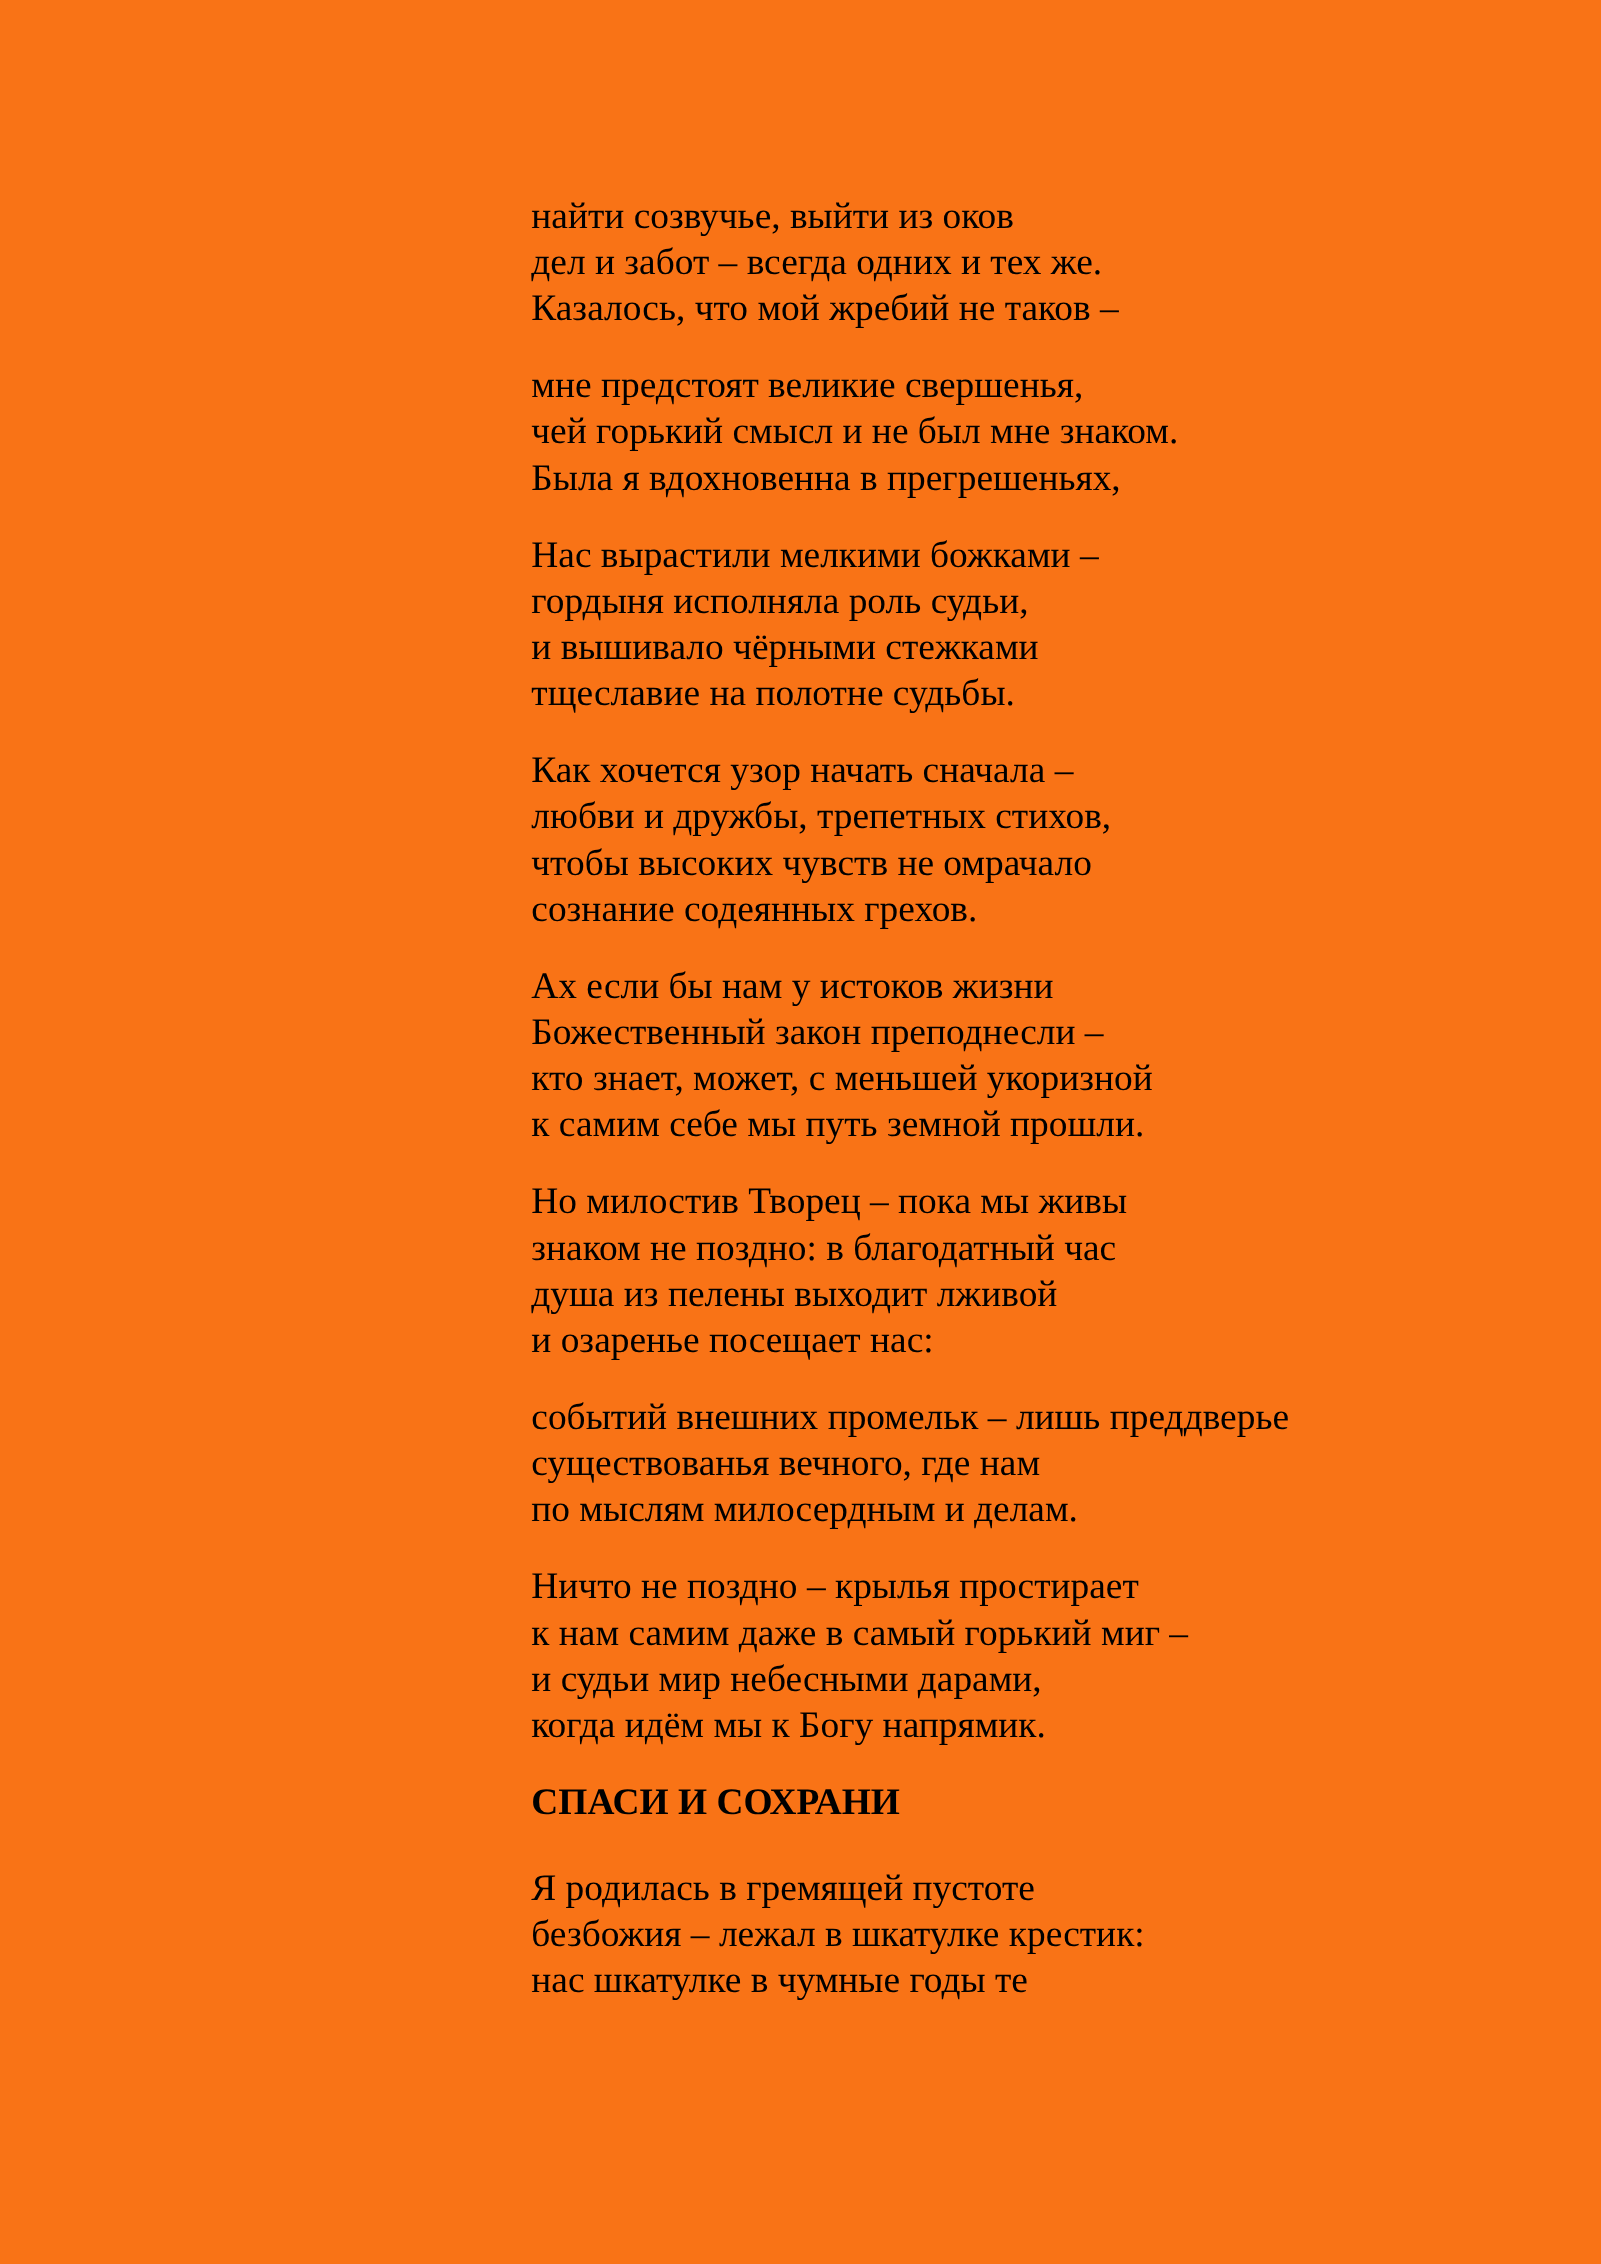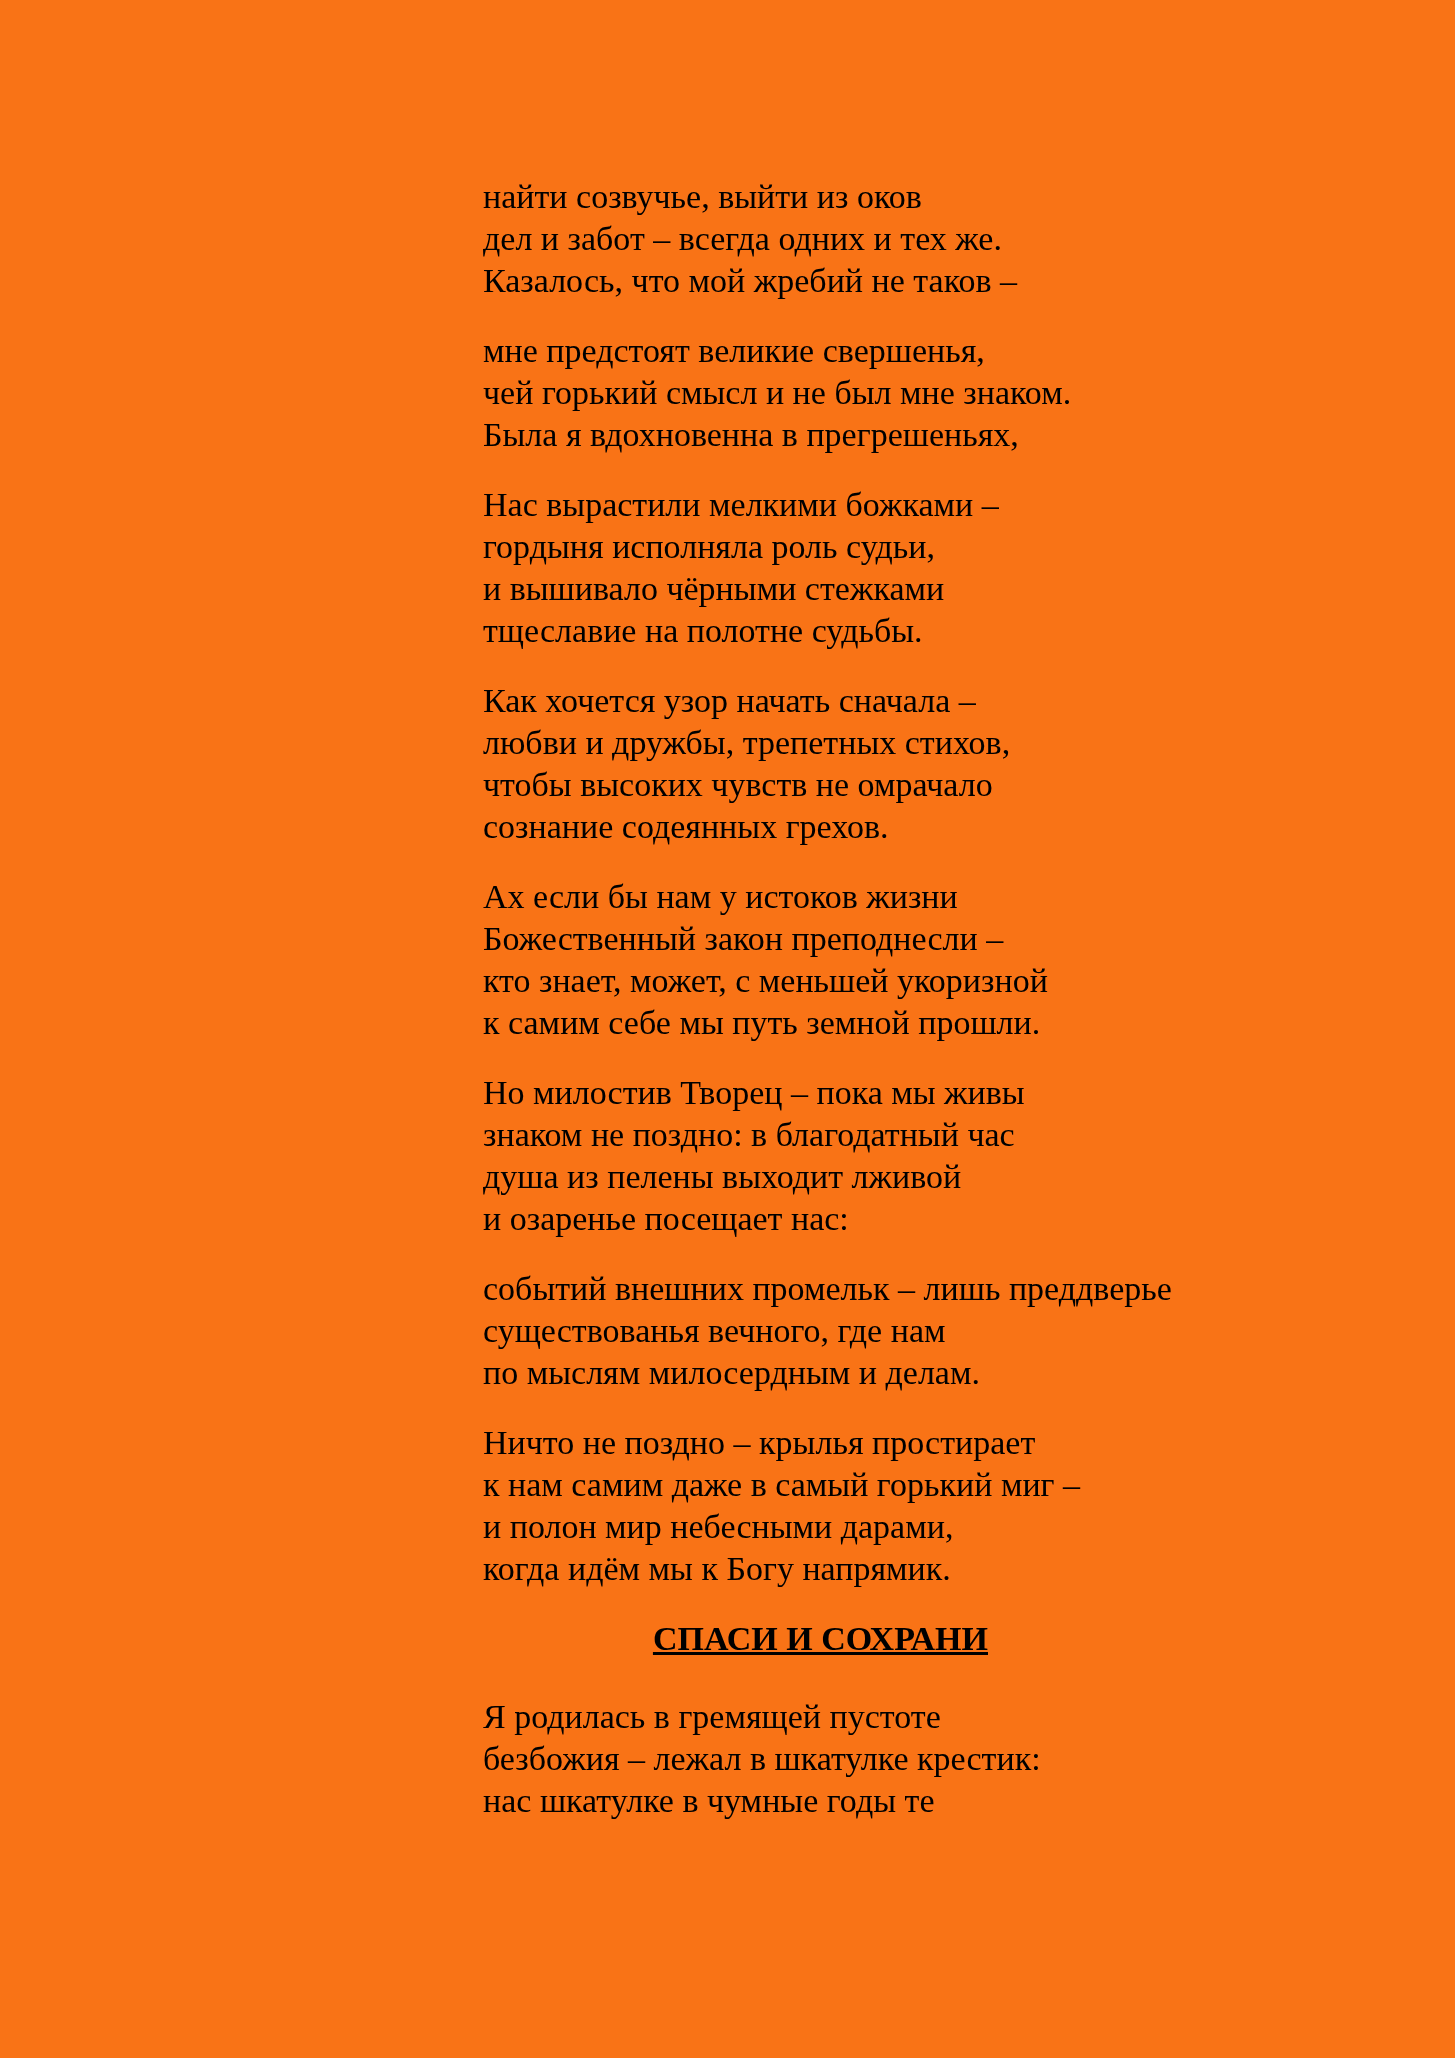--- a/index.html
+++ b/index.html
@@ -32,23 +32,22 @@
   .poem-line {
     display: block;
   }
   .section-title {
     display: block;
     width: 505px;
     margin: 28px 0 36px 0;
     font-size: 34px;
     line-height: 42px;
     font-weight: bold;
-    text-align: right;
+    text-align: left;
     white-space: nowrap;
-    text-decoration: underline;
   }
 </style>
 </head>
 <body>
 
 <div class="page">
   <div class="text-column">
 
     <p class="stanza">
       <span class="poem-line">найти созвучье, выйти из оков</span>
@@ -92,21 +91,21 @@
 
     <p class="stanza">
       <span class="poem-line">событий внешних промельк – лишь преддверье</span>
       <span class="poem-line">существованья вечного, где нам</span>
       <span class="poem-line">по мыслям милосердным и делам.</span>
     </p>
 
     <p class="stanza">
       <span class="poem-line">Ничто не поздно – крылья простирает</span>
       <span class="poem-line">к нам самим даже в самый горький миг –</span>
-      <span class="poem-line">и полон мир небесными дарами,</span>
+      <span class="poem-line">и судьи мир небесными дарами,</span>
       <span class="poem-line">когда идём мы к Богу напрямик.</span>
     </p>
 
     <h2 class="section-title">СПАСИ И СОХРАНИ</h2>
 
     <p class="stanza">
       <span class="poem-line">Я родилась в гремящей пустоте</span>
       <span class="poem-line">безбожия – лежал в шкатулке крестик:</span>
       <span class="poem-line">нас шкатулке в чумные годы те</span>
     </p>

